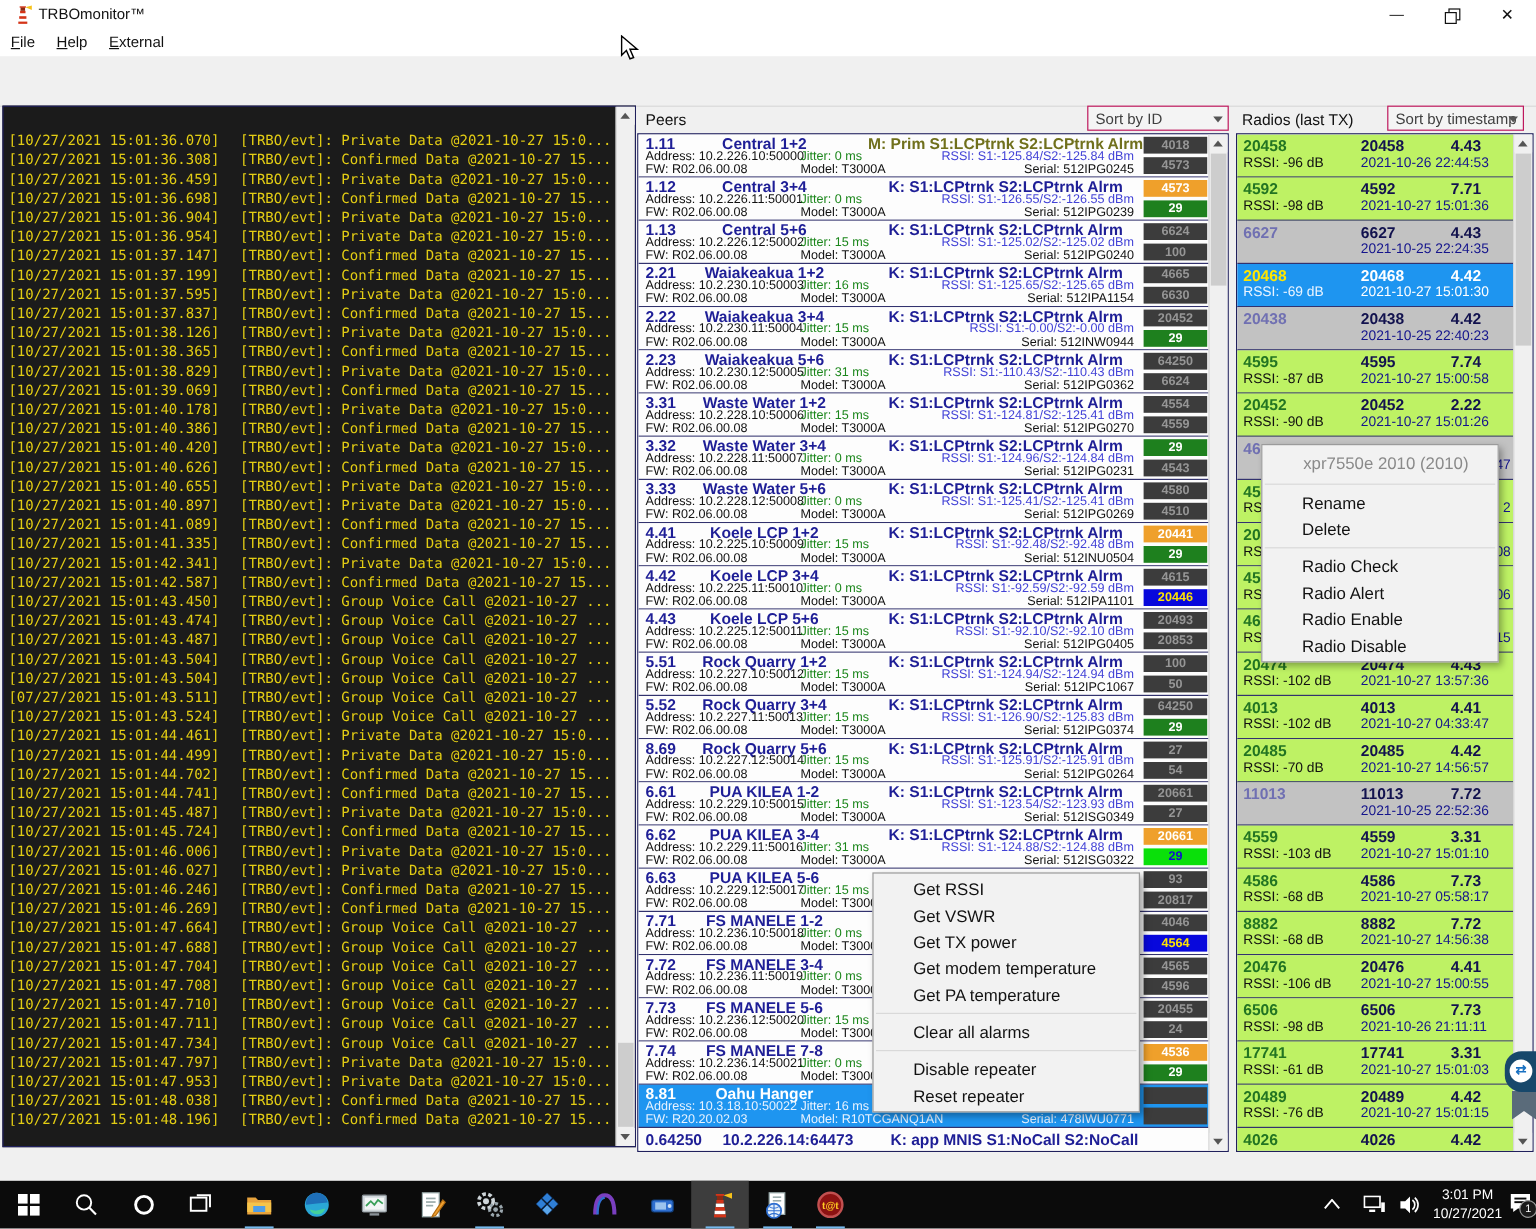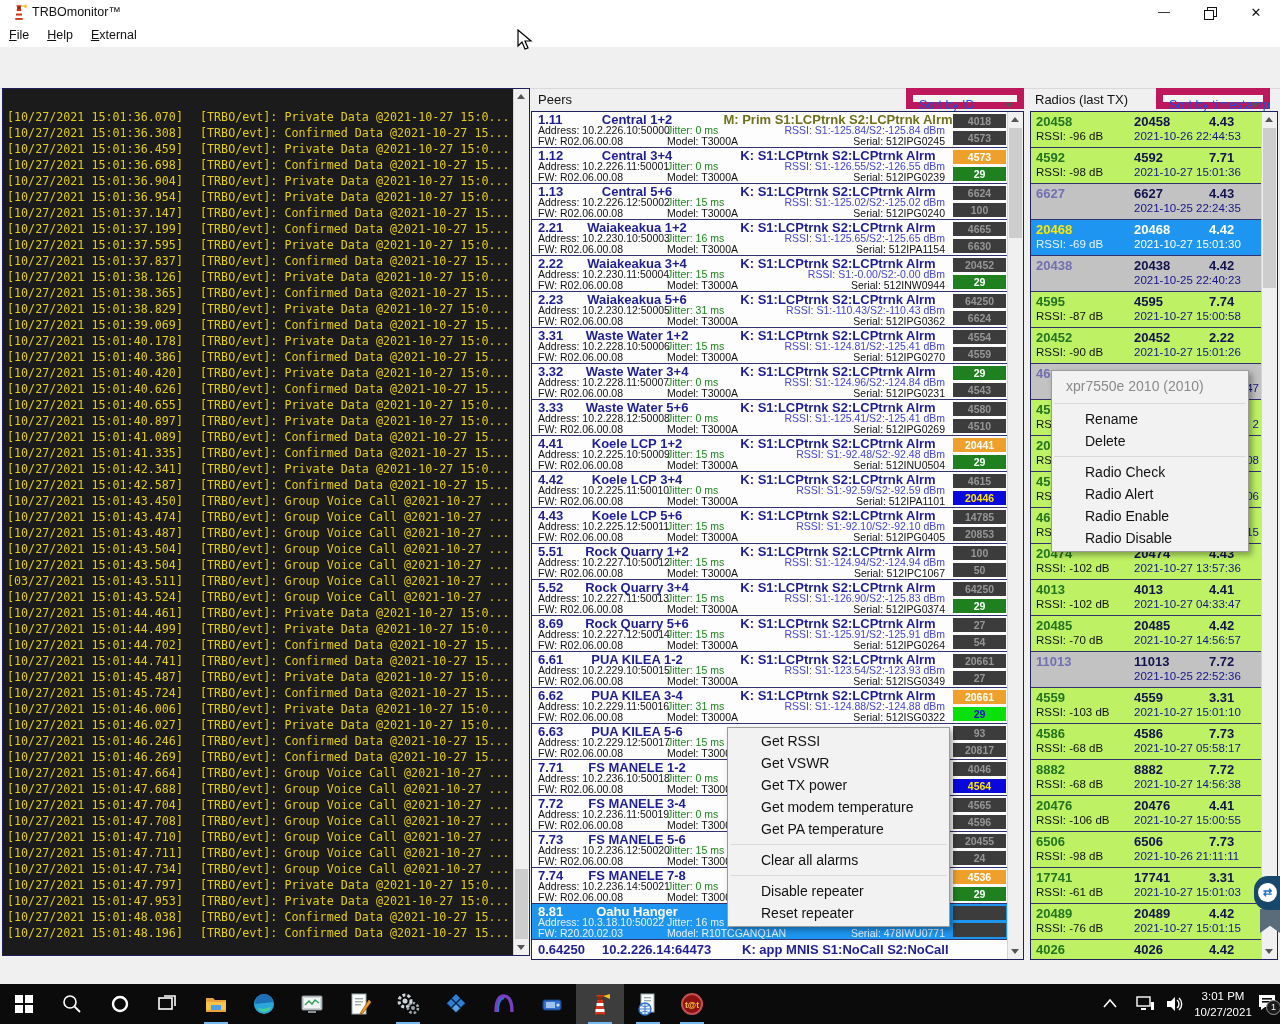--- a/index.html
+++ b/index.html
@@ -45,22 +45,22 @@
   .vscroll{position:absolute;top:0;right:0;width:15px;bottom:0;background:#f0f0f0;border-left:1px solid #d4d4d4;}
   .sb-btn{position:absolute;left:0;width:15px;height:15px;background:#f0f0f0;}
   .sb-up{top:0;} .sb-dn{bottom:0;}
   .sb-btn:after{content:"";position:absolute;left:3px;border-left:4px solid transparent;
     border-right:4px solid transparent;}
   .sb-up:after{top:5px;border-bottom:5px solid #555;}
   .sb-dn:after{bottom:5px;border-top:5px solid #555;}
   .sb-thumb{position:absolute;left:1px;width:13px;background:#cdcdcd;}
   
   .panel-title{position:absolute;font-size:13px;color:#111;}
-  .combo{position:absolute;height:21px;box-sizing:border-box;border:7px solid #be185d;background:#f4f4f4;
-         font-size:12.5px;color:#1d4ed8;}
+  .combo{position:absolute;height:21px;box-sizing:border-box;border:1px solid #be185d;background:#f4f4f4;
+         font-size:12.5px;color:#404040;}
   .combo .clabel{position:absolute;left:6px;top:3px;white-space:nowrap;}
   .combo .carrow{position:absolute;right:4px;top:8px;width:0;height:0;border-left:4px solid transparent;
          border-right:4px solid transparent;border-top:5px solid #555;}
   
   #peers-list{position:absolute;left:531px;top:111px;width:493px;height:849px;box-sizing:border-box;
               border:1px solid #20205c;background:#fdfdfd;overflow:hidden;}
   #peers-rows{position:absolute;left:0;top:0;right:15px;bottom:0;}
   .peer-row{position:relative;height:35px;border-bottom:1px solid #32326e;background:#fdfdfd;}
   .peer-row.sel{background:#1e95f0;}
   .p-l1{position:absolute;top:0px;height:13px;font-size:13px;font-weight:bold;color:#1e1e96;}
@@ -348,21 +348,21 @@
         </div>
         <div class="log-row">
           <span class="log-time">[10/27/2021 15:01:43.504]</span>
           <span class="log-msg">[TRBO/evt]: Group Voice Call @2021-10-27 ...</span>
         </div>
         <div class="log-row">
           <span class="log-time">[10/27/2021 15:01:43.504]</span>
           <span class="log-msg">[TRBO/evt]: Group Voice Call @2021-10-27 ...</span>
         </div>
         <div class="log-row">
-          <span class="log-time">[03/27/2021 15:01:43.511]</span>
+          <span class="log-time">[07/27/2021 15:01:43.511]</span>
           <span class="log-msg">[TRBO/evt]: Group Voice Call @2021-10-27 ...</span>
         </div>
         <div class="log-row">
           <span class="log-time">[10/27/2021 15:01:43.524]</span>
           <span class="log-msg">[TRBO/evt]: Group Voice Call @2021-10-27 ...</span>
         </div>
         <div class="log-row">
           <span class="log-time">[10/27/2021 15:01:44.461]</span>
           <span class="log-msg">[TRBO/evt]: Private Data @2021-10-27 15:0...</span>
         </div>
@@ -631,21 +631,21 @@
           <span class="p-l1 p-id">4.43</span>
           <span class="p-l1 p-name">Koele LCP 5+6</span>
           <span class="p-l1 p-status">K: S1:LCPtrnk S2:LCPtrnk Alrm</span>
           <span class="p-sm p-addr">Address: 10.2.225.12:50011</span>
           <span class="p-sm p-jit">Jitter: 15 ms</span>
           <span class="p-sm p-rssi">RSSI: S1:-92.10/S2:-92.10 dBm</span>
           <span class="p-sm p-fw">FW: R02.06.00.08</span>
           <span class="p-sm p-model">Model: T3000A</span>
           <span class="p-sm p-serial">Serial: 512IPG0405</span>
           <div class="badges">
-            <div class="badge b-dark">14785</div>
+            <div class="badge b-dark">20493</div>
             <div class="badge b-dark">20853</div>
           </div>
         </div>
         <div class="peer-row">
           <span class="p-l1 p-id">5.51</span>
           <span class="p-l1 p-name">Rock Quarry 1+2</span>
           <span class="p-l1 p-status">K: S1:LCPtrnk S2:LCPtrnk Alrm</span>
           <span class="p-sm p-addr">Address: 10.2.227.10:50012</span>
           <span class="p-sm p-jit">Jitter: 15 ms</span>
           <span class="p-sm p-rssi">RSSI: S1:-124.94/S2:-124.94 dBm</span>
@@ -1012,21 +1012,21 @@
       <div class="ctx-item">Get modem temperature</div>
       <div class="ctx-item">Get PA temperature</div>
       <div class="ctx-sep"></div>
       <div class="ctx-item">Clear all alarms</div>
       <div class="ctx-sep"></div>
       <div class="ctx-item">Disable repeater</div>
       <div class="ctx-item">Reset repeater</div>
     </div>
 
   <div class="ctxmenu" id="radio-menu" style="left:1051px;top:370px;width:196px;">
-    <div class="ctx-item disabled" style="padding-left:14px;height:26px;line-height:26px;">xpr7550e 2010 (2010)</div>
+    <div class="ctx-item disabled" style="padding-left:34px;height:26px;line-height:26px;">xpr7550e 2010 (2010)</div>
     <div class="ctx-sep"></div>
     <div id="radio-menu-items">
         <div class="ctx-item">Rename</div>
         <div class="ctx-item">Delete</div>
         <div class="ctx-sep"></div>
         <div class="ctx-item">Radio Check</div>
         <div class="ctx-item">Radio Alert</div>
         <div class="ctx-item">Radio Enable</div>
         <div class="ctx-item">Radio Disable</div>
       </div>

